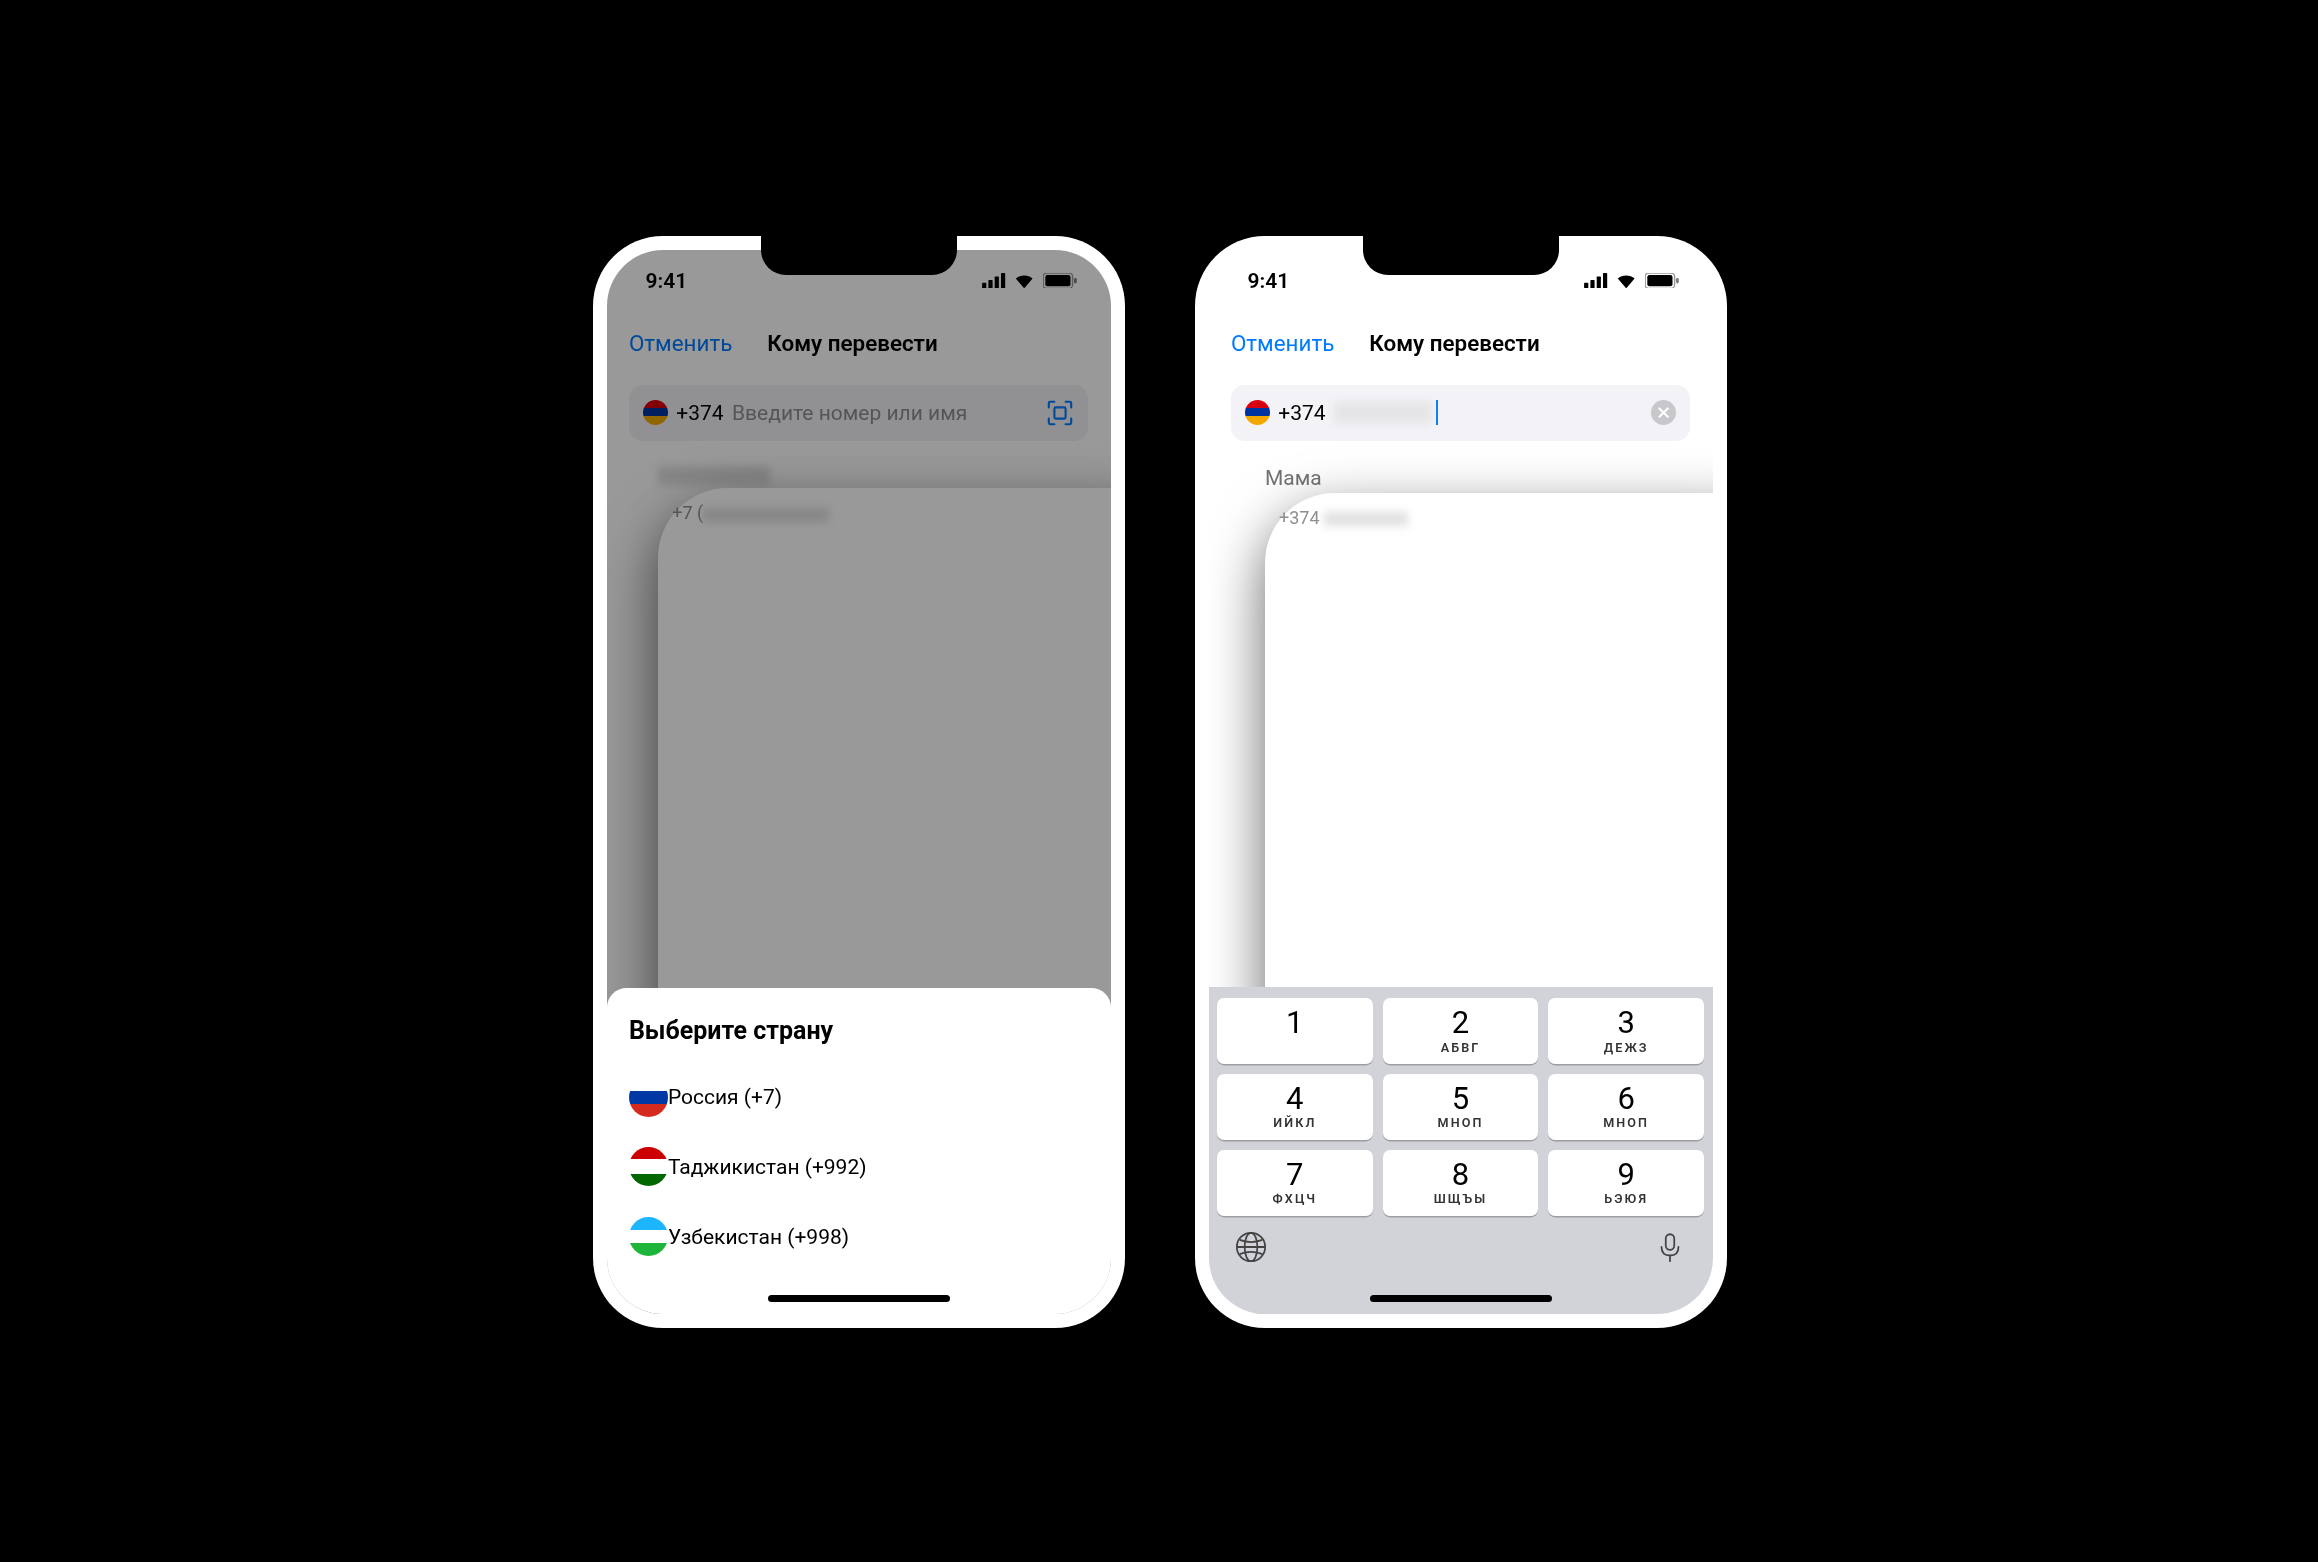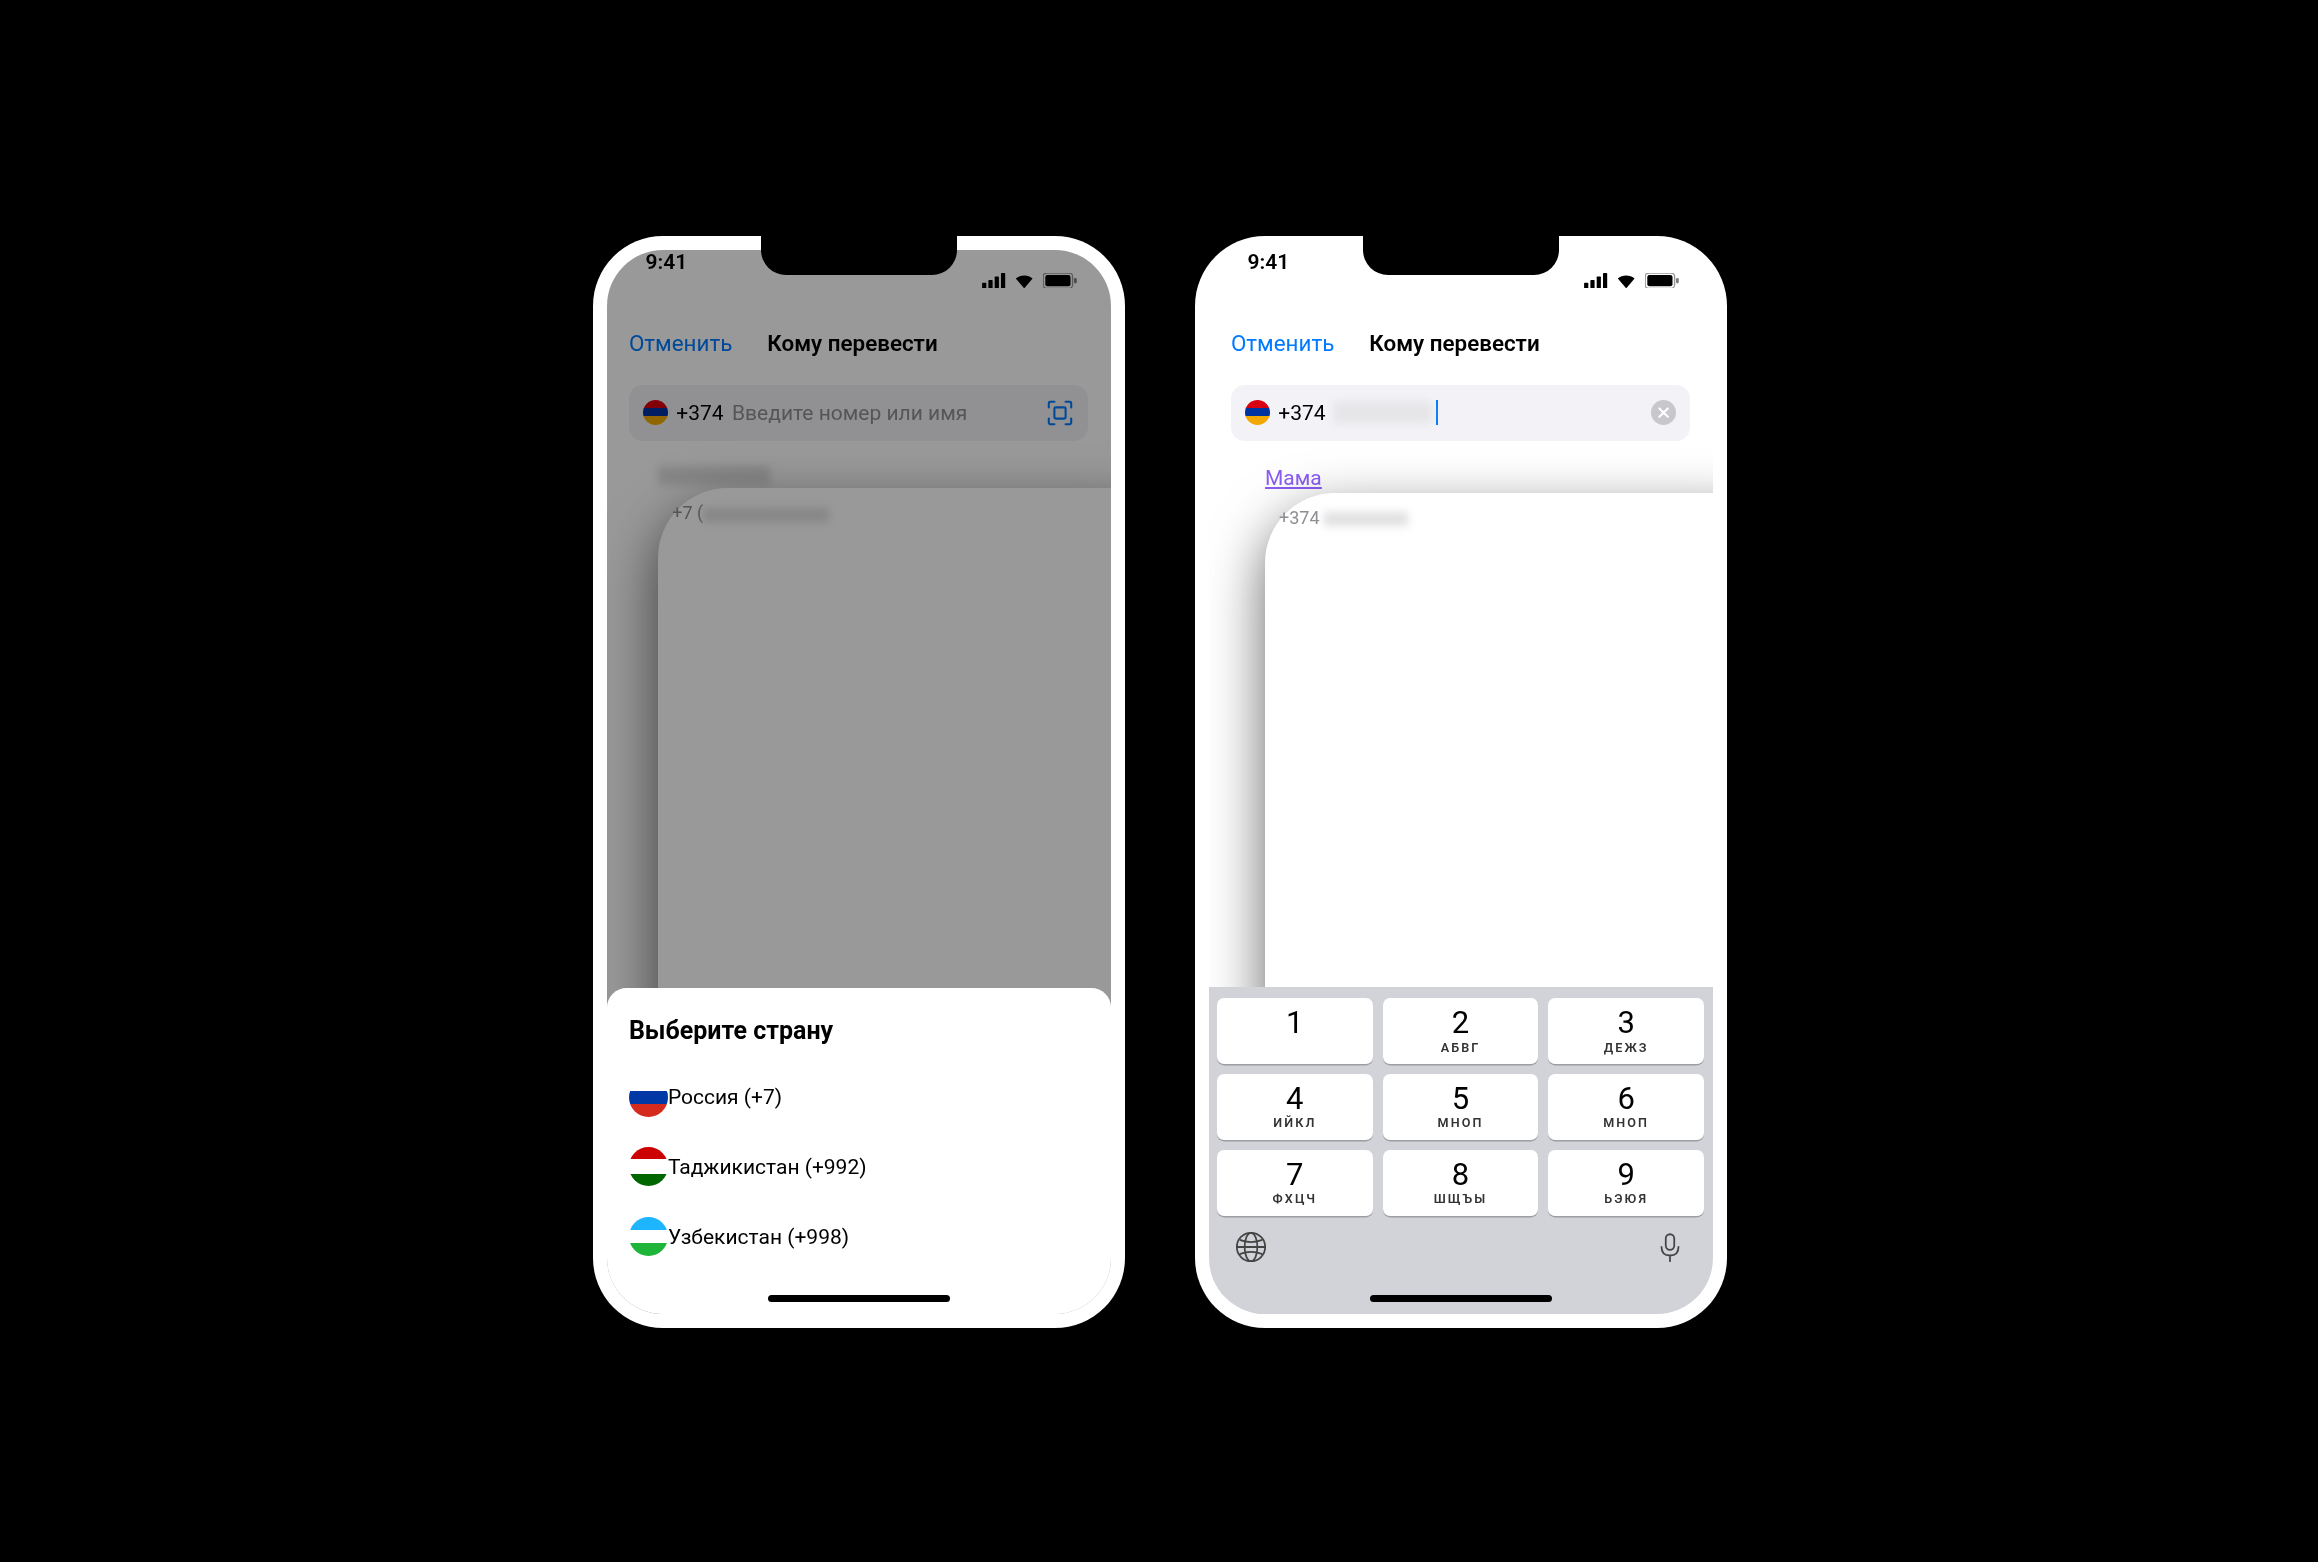--- a/index.html
+++ b/index.html
@@ -9,41 +9,41 @@
     box-shadow: 0 21px 56px rgba(0,0,0,0.6);
   }
   .screen {
     width: 100%; height: 100%; background: #fff; border-radius: 56px; overflow: hidden; position: relative;
   }
   .notch {
     position: absolute; top: 0; left: 50%; transform: translateX(-50%);
     width: 196px; height: 39px; background: #000; border-radius: 0 0 25px 25px; z-index: 100;
   }
   .statusbar {
-    height: 62px; display: flex; justify-content: space-between; padding: 0 34px 0 39px; font-size: 21px; font-weight: 600;
+    height: 62px; display: flex; align-items: center; justify-content: space-between; padding: 0 34px 0 39px; font-size: 21px; font-weight: 600;
   }
   .status-right { display: flex; align-items: center; gap: 7px; }
   .navbar {
     height: 62px; display: flex; align-items: center; padding: 0 22.4px; position: relative;
   }
   .nav-cancel { color: #007AFF; font-size: 22.4px; text-align: center; }
   .nav-title { position: absolute; left: 0; right: 12px; text-align: center; font-size: 22.4px; font-weight: 600; pointer-events: none; }
   .searchbar {
     margin: 11.2px 22.4px; background: #F2F2F7; border-radius: 14px; height: 56px; display: flex; align-items: center; padding: 0 14px; gap: 8.4px;
   }
   .flag { width: 25px; height: 25px; border-radius: 50%; flex-shrink: 0; }
   .prefix { font-size: 21px; color: #000; }
   .search-placeholder { font-size: 21px; color: #8E8E93; flex: 1; }
   .scan-icon { width: 28px; height: 28px; color: #007AFF; }
   .clear-icon { width: 25px; height: 25px; background: #C7C7CC; border-radius: 50%; display: flex; align-items: center; justify-content: center; color: #fff; font-size: 15.4px; }
   .contacts { padding: 0 22.4px; }
   .contact-row { display: flex; align-items: center; gap: 17px; padding: 14px 0; }
   .avatar { width: 50px; height: 50px; border-radius: 50%; background: #D1D1D6; display: flex; align-items: center; justify-content: center; color: #fff; font-size: 19.6px; font-weight: 500; position: relative; }
   .avatar .dot { position: absolute; bottom: 1.4px; right: 1.4px; width: 12.6px; height: 12.6px; background: #FFCC00; border-radius: 50%; border: 2.1px solid #fff; }
-  .contact-info .name { font-size: 21px; color: #8b5cf6; text-decoration: underline; }
+  .contact-info .name { font-size: 21px; color: #737373; }
   .contact-info .phone { font-size: 18px; color: #8E8E93; margin-top: 2.8px; }
   .blurred { filter: blur(4.2px); opacity: 0.6; }
   .overlay {
     position: absolute; inset: 0; background: rgba(0,0,0,0.4); z-index: 50;
   }
   .sheet {
     position: absolute; bottom: 0; left: 0; right: 0; background: #fff; border-radius: 19.6px 19.6px 0 0; z-index: 60; padding: 28px 22.4px 42px;
   }
   .sheet-title { font-size: 25px; font-weight: 700; margin-bottom: 17px; }
   .country-row { display: flex; align-items: center; padding: 15.4px 0; }

